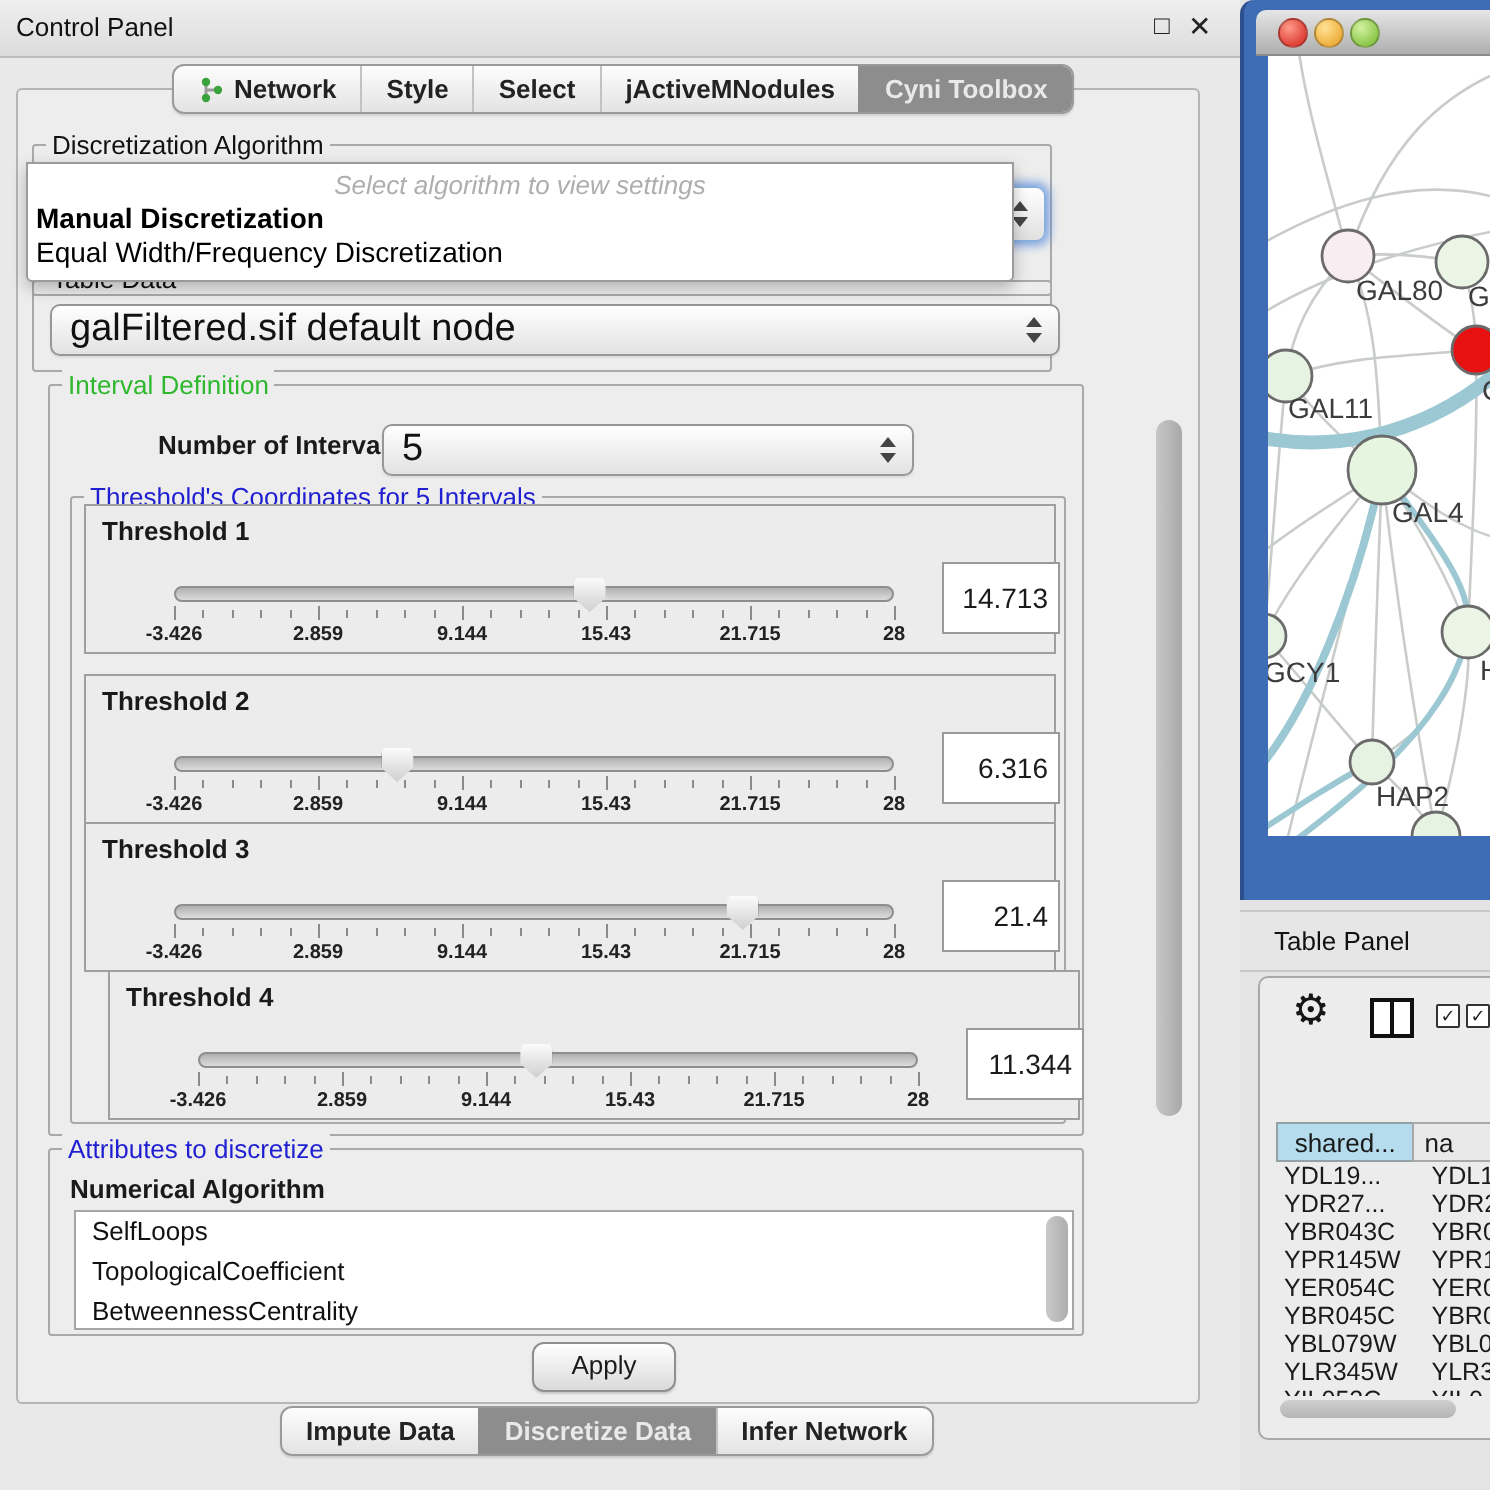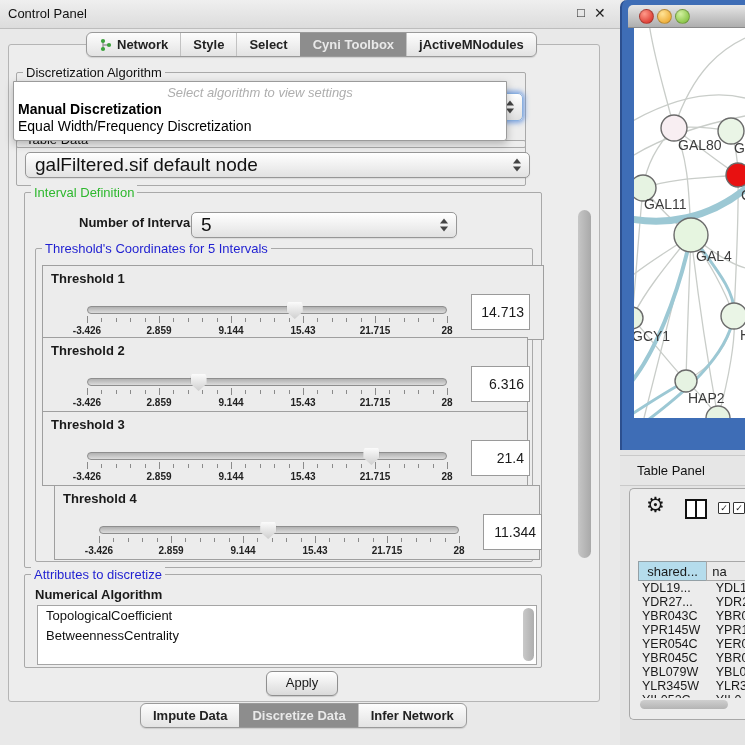--- a/index.html
+++ b/index.html
@@ -155,25 +155,25 @@
         <circle cx="10" cy="7" r="2.1" fill="#3ca23c"></circle>
       </svg>
       <span>Network</span>
     </div>
     <div class="seg">
       <span>Style</span>
     </div>
     <div class="seg">
       <span>Select</span>
     </div>
+    <div class="seg">
+      <span>jActiveMNodules</span>
+    </div>
     <div class="seg sel">
       <span>Cyni Toolbox</span>
-    </div>
-    <div class="seg">
-      <span>jActiveMNodules</span>
     </div>
   </div>
 
   <div class="group" style="left:16px;top:72px;width:508px;height:74px;">
     <span class="gtitle">Discretization Algorithm</span>
   </div>
   <div class="abs focus-stub">
     <div class="spin-arrows">
         <i class="up"></i>
         <i class="dn"></i>
@@ -204,21 +204,21 @@
       <span>5</span>
       <div class="spin-arrows">
           <i class="up"></i>
           <i class="dn"></i>
         </div>
     </div>
 
     <div class="group" style="left:10px;top:55px;width:496px;height:312px;">
       <span class="gtitle blue">Threshold's Coordinates for 5 Intervals</span>
 
-      <div class="throw" style="top:16px;padding-left:16px;">
+      <div class="throw" style="top:3px;">
         <div class="th-label">Threshold 1</div>
         <div class="slider">
           <div class="track"></div>
           <div class="thumb" style="left: 57.7197%;"></div>
           <div class="tickrow">
               <span class="tick major" style="left: 0%;"></span>
               <span class="tick" style="left: 4%;"></span>
               <span class="tick" style="left: 8%;"></span>
               <span class="tick" style="left: 12%;"></span>
               <span class="tick" style="left: 16%;"></span>
@@ -391,20 +391,21 @@
         <div class="th-value">11.344</div>
       </div>
     </div>
   </div>
 
   <div class="group" style="left:24px;top:574px;width:516px;height:92px;">
     <span class="gtitle blue">Attributes to discretize</span>
     <span style="position:absolute;left:10px;top:12px;font-weight:bold;">Numerical Algorithm</span>
     <div class="listbox">
       <div id="attr-items">
+          <div class="item">SelfLoops</div>
           <div class="item">TopologicalCoefficient</div>
           <div class="item">BetweennessCentrality</div>
         </div>
       <div class="vthumb" style="right:2px;top:2px;width:11px;height:53px;"></div>
     </div>
   </div>
 
   <div class="abs main-vscroll"></div>
 
   <div class="abs apply-btn">Apply</div>

